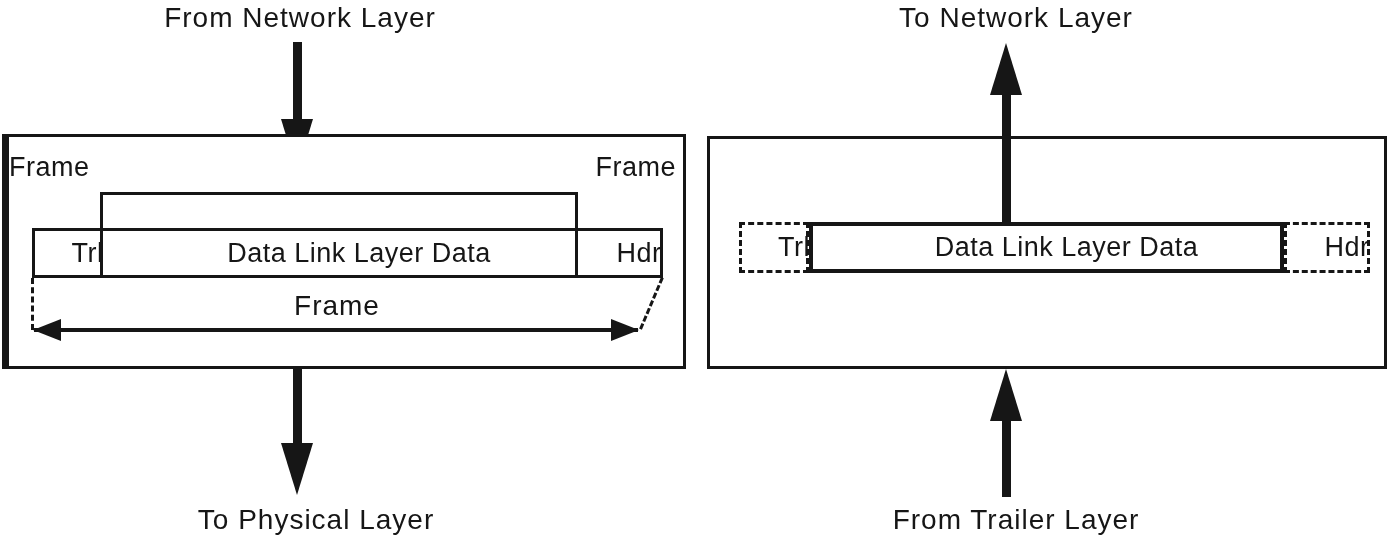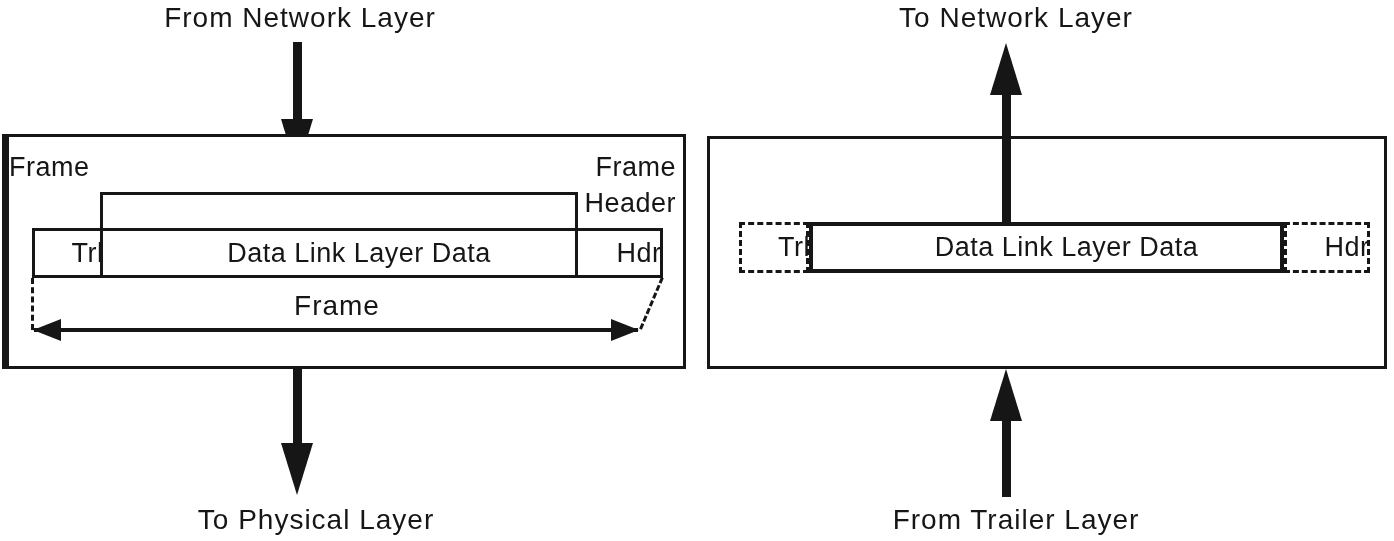--- a/index.html
+++ b/index.html
@@ -47,21 +47,20 @@
   <div class="tri down" style="left:281px; top:119px;"></div>
 
   <div class="box thick-left" style="left:2px; top:134px; width:684px; height:235px;"></div>
 
   <div class="callout" style="left:9px; top:149px; width:112px;">
     <span style="display:block">Frame</span>
   </div>
 
   <div class="callout right" style="left:564px; top:149px; width:112px;">
     <span style="display:block">Frame</span>
-    <span style="display:block">Header</span>
   </div>
 
   <div class="box" style="left:100px; top:192px; width:478px; height:39px;"></div>
 
   <div class="box cell" style="left:32px; top:228px; width:71px; height:50px;">Trl</div>
   <div class="box cell" style="left:100px; top:228px; width:478px; height:50px;">Data Link Layer Data</div>
   <div class="box cell" style="left:575px; top:228px; width:88px; height:50px;">Hdr</div>
 
   <div class="dashline-v" style="left:31px; top:278px; height:52px;"></div>
   <div class="dashline-v slant" style="left:661px; top:277px; height:56px;"></div>

